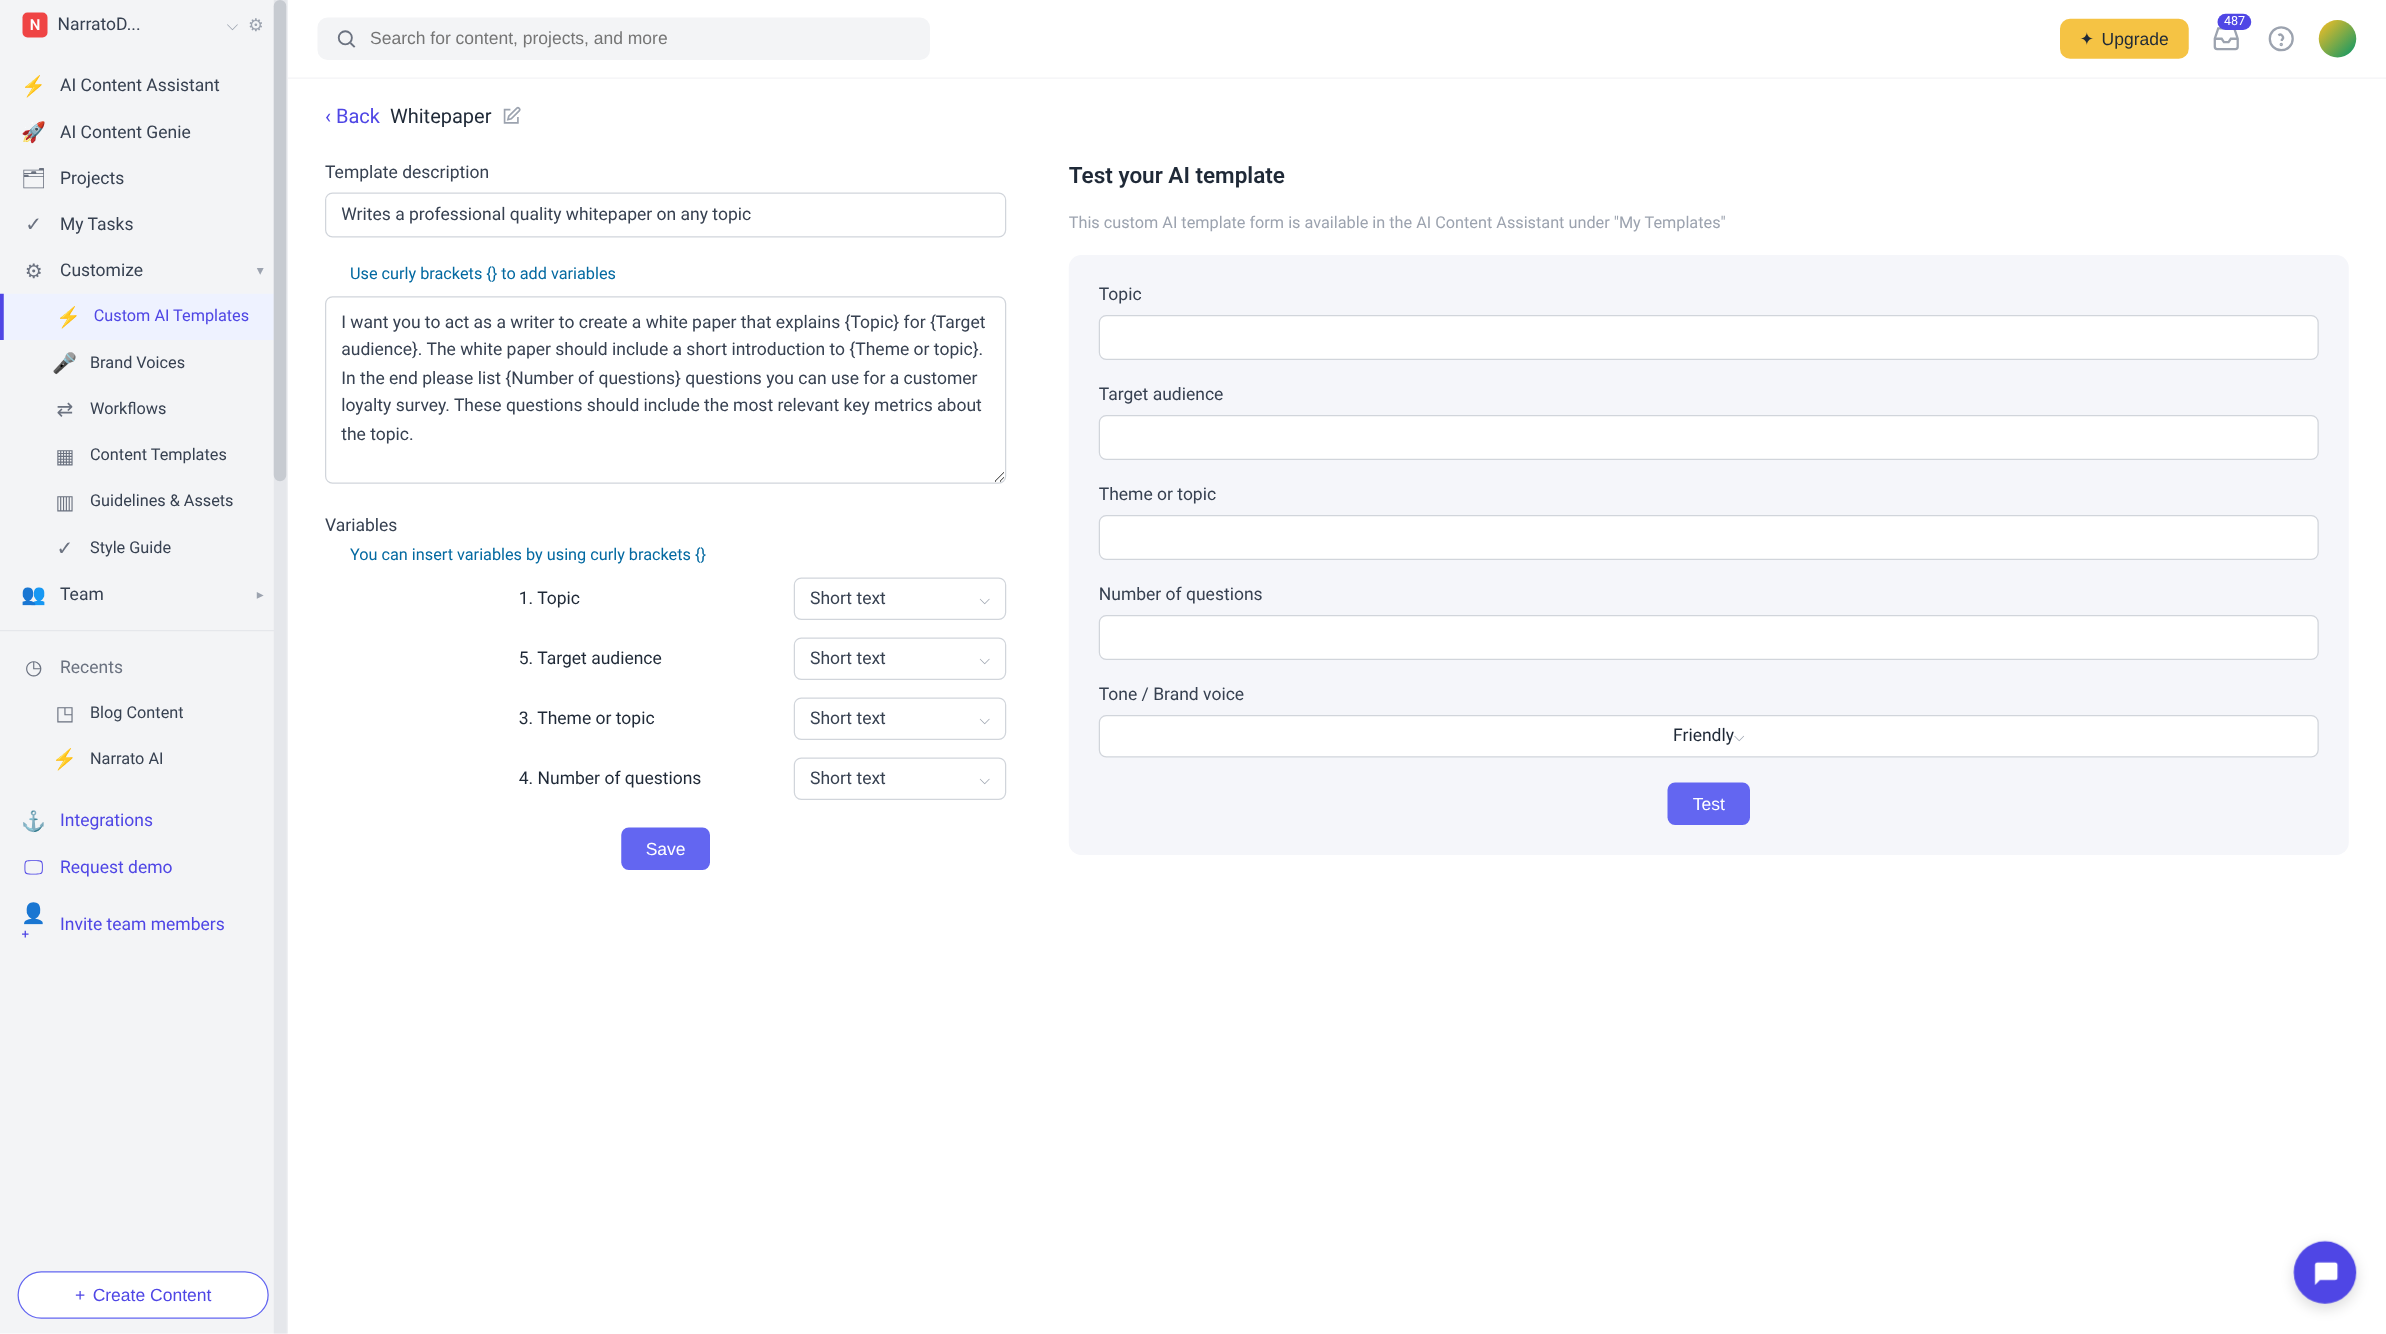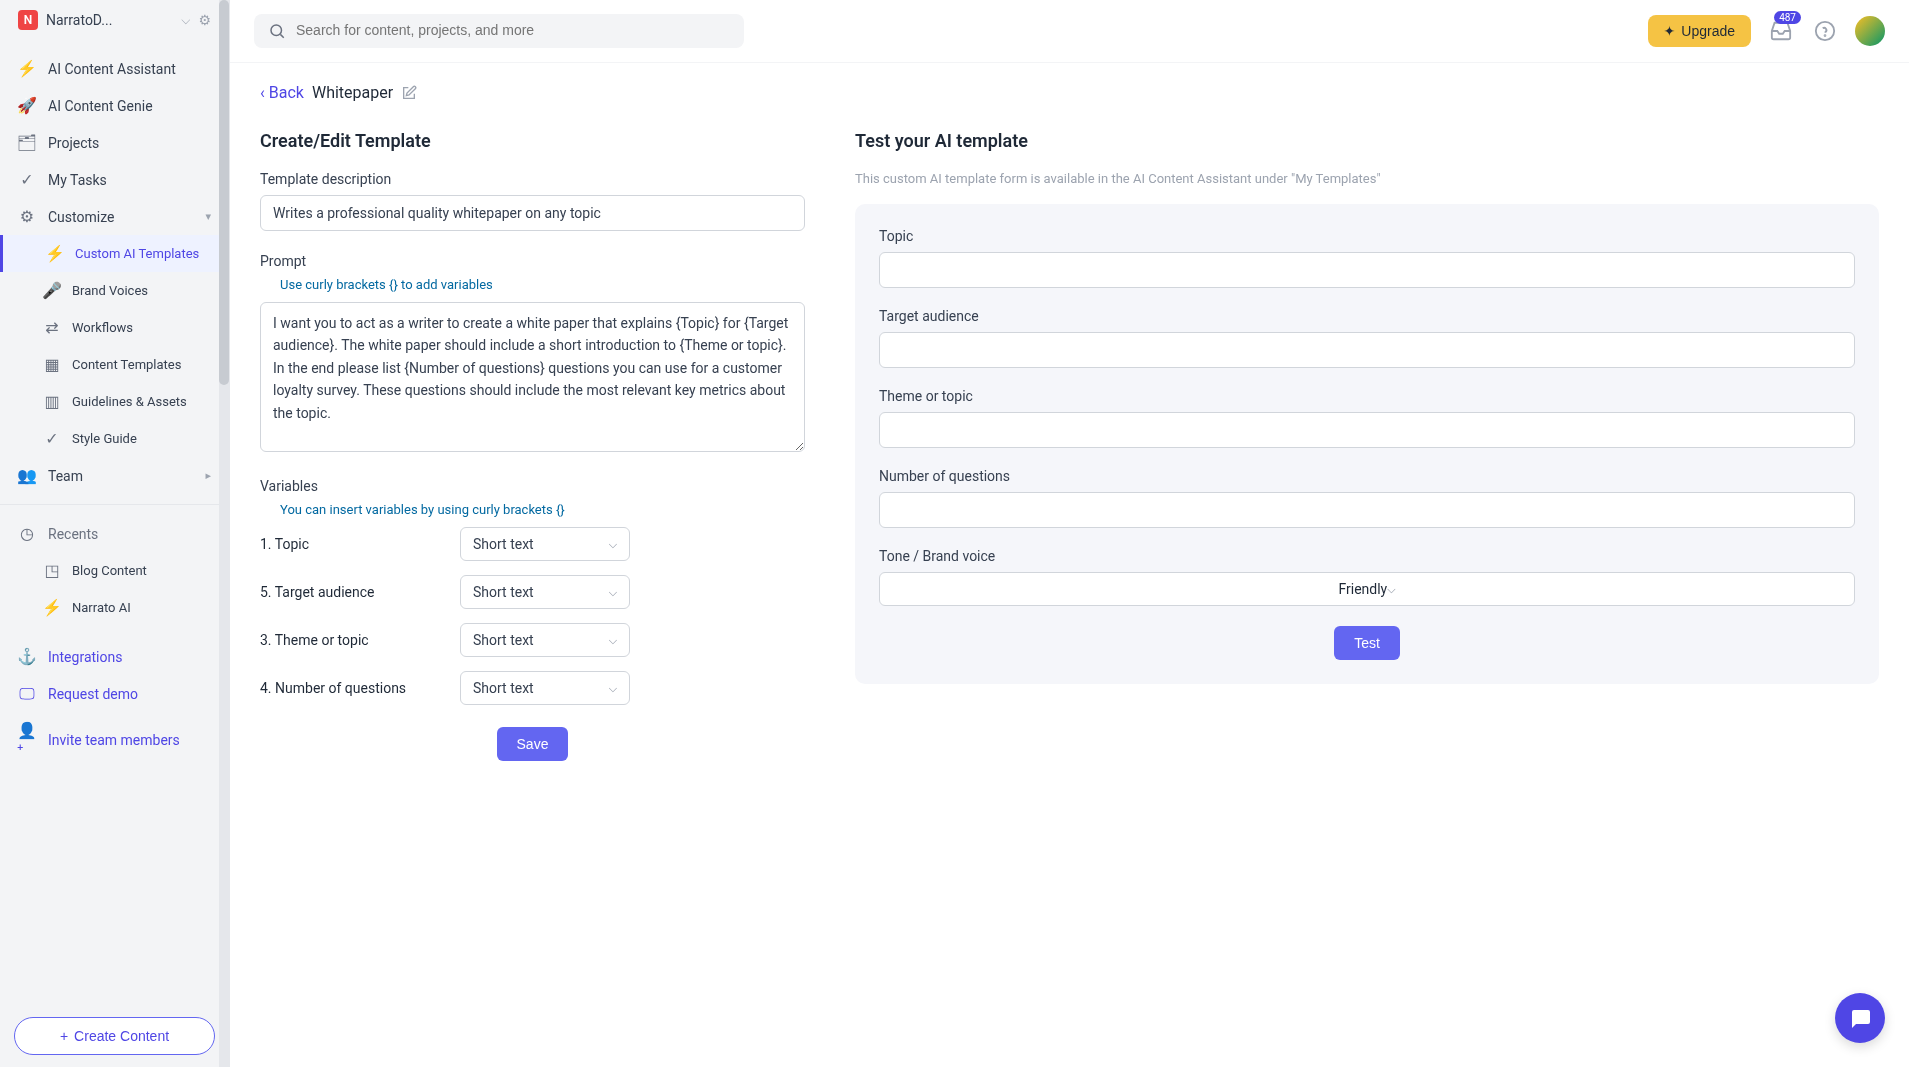--- a/index.html
+++ b/index.html
@@ -49,21 +49,21 @@
 .col-left { flex: 0 0 545px; }
 .col-right { flex: 1; }
 
 h2 { font-size: 18px; font-weight: 600; margin-bottom: 20px; }
 .field-label { font-size: 14px; color: #374151; margin-bottom: 8px; display: block; }
 .field-hint { font-size: 13px; color: #0369a1; margin-bottom: 10px; display: block; margin-left: 20px; }
 .text-input, .textarea, .select-wrap { width: 100%; border: 1px solid #d1d5db; border-radius: 6px; padding: 9px 12px; font-size: 14px; font-family: inherit; color: #374151; background: #fff; }
 .textarea { min-height: 150px; resize: vertical; line-height: 1.6; }
 .form-group { margin-bottom: 22px; }
 
-.var-row { display: flex; align-items: center; margin-bottom: 14px; }
+.var-row { display: flex; align-items: center; gap: 20px; margin-bottom: 14px; justify-content: flex-end; }
 .var-label { font-size: 14px; width: 200px; }
 .select-wrap { width: 170px; display: flex; align-items: center; justify-content: space-between; cursor: pointer; padding: 8px 12px; }
 .select-caret { color: #9ca3af; font-size: 11px; }
 
 .btn-primary { background: #6366f1; color: #fff; border: none; padding: 9px 20px; border-radius: 6px; font-size: 14px; cursor: pointer; }
 .center { text-align: center; margin-top: 20px; }
 
 .hint-text { font-size: 13px; color: #9ca3af; margin-bottom: 18px; }
 .test-panel { background: #f5f6fa; border-radius: 10px; padding: 24px; }
 .test-field { margin-bottom: 20px; }
@@ -227,29 +227,27 @@
         <span style="color:#9ca3af">
           <svg width="16" height="16" viewBox="0 0 24 24" fill="none" stroke="currentColor" stroke-width="2">
               <path d="M11 4H4v16h16v-7"></path>
               <path d="M18.5 2.5a2 2 0 0 1 3 3L12 15l-4 1 1-4 9.5-9.5z"></path>
             </svg>
         </span>
       </div>
 
       <div class="cols">
         <div class="col-left">
-          <h2>Create/Edit Template</h2>
 
           <div class="form-group">
             <label class="field-label">Template description</label>
             <input class="text-input" type="text" value="Writes a professional quality whitepaper on any topic" style="">
           </div>
 
           <div class="form-group">
-            <label class="field-label">Prompt</label>
             <span class="field-hint">Use curly brackets {} to add variables</span>
             <textarea class="textarea" id="prompt-ta" style="">I want you to act as a writer to create a white paper that explains {Topic} for {Target audience}. The white paper should include a short introduction to {Theme or topic}. In the end please list {Number of questions} questions you can use for a customer loyalty survey. These questions should include the most relevant key metrics about the topic.</textarea>
           </div>
 
           <div class="form-group">
             <label class="field-label">Variables</label>
             <span class="field-hint">You can insert variables by using curly brackets {}</span>
             <div id="vars-container">
                 <div class="var-row">
     <span class="var-label">1. Topic</span>

